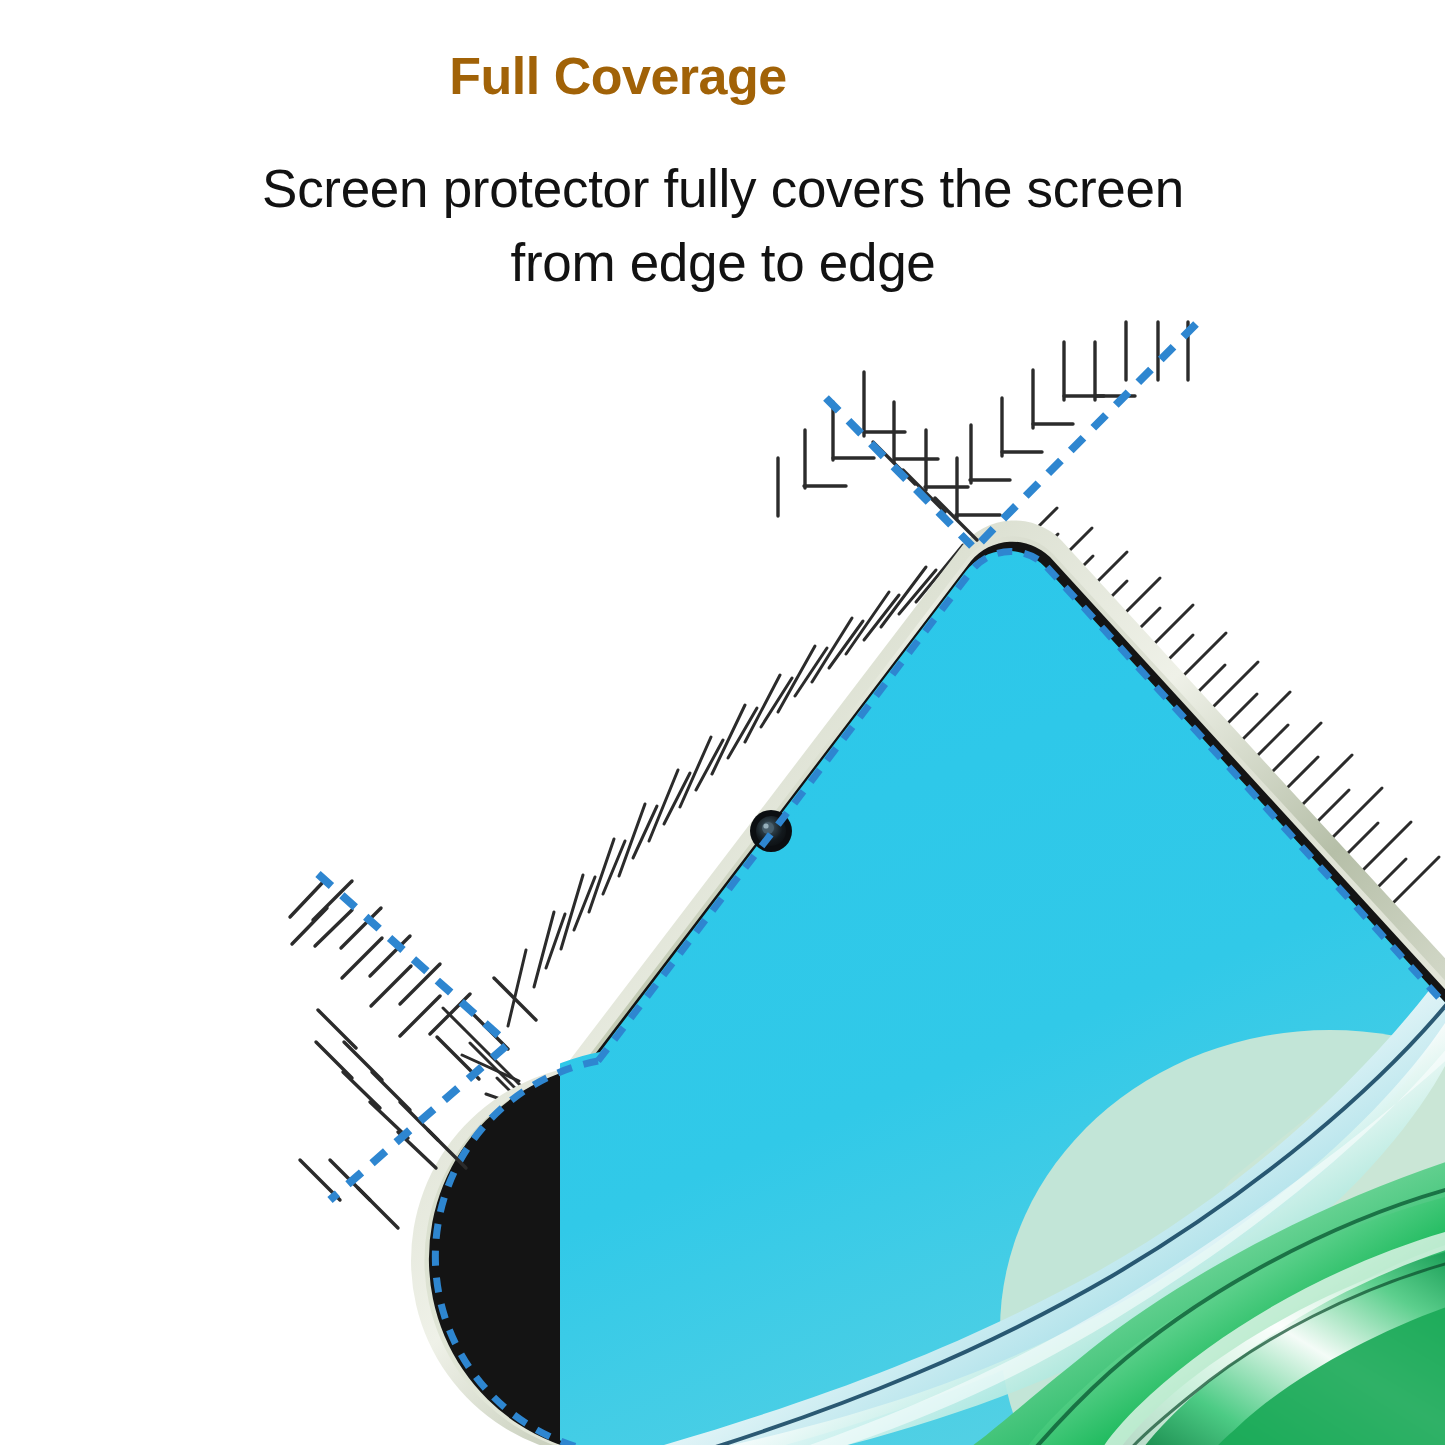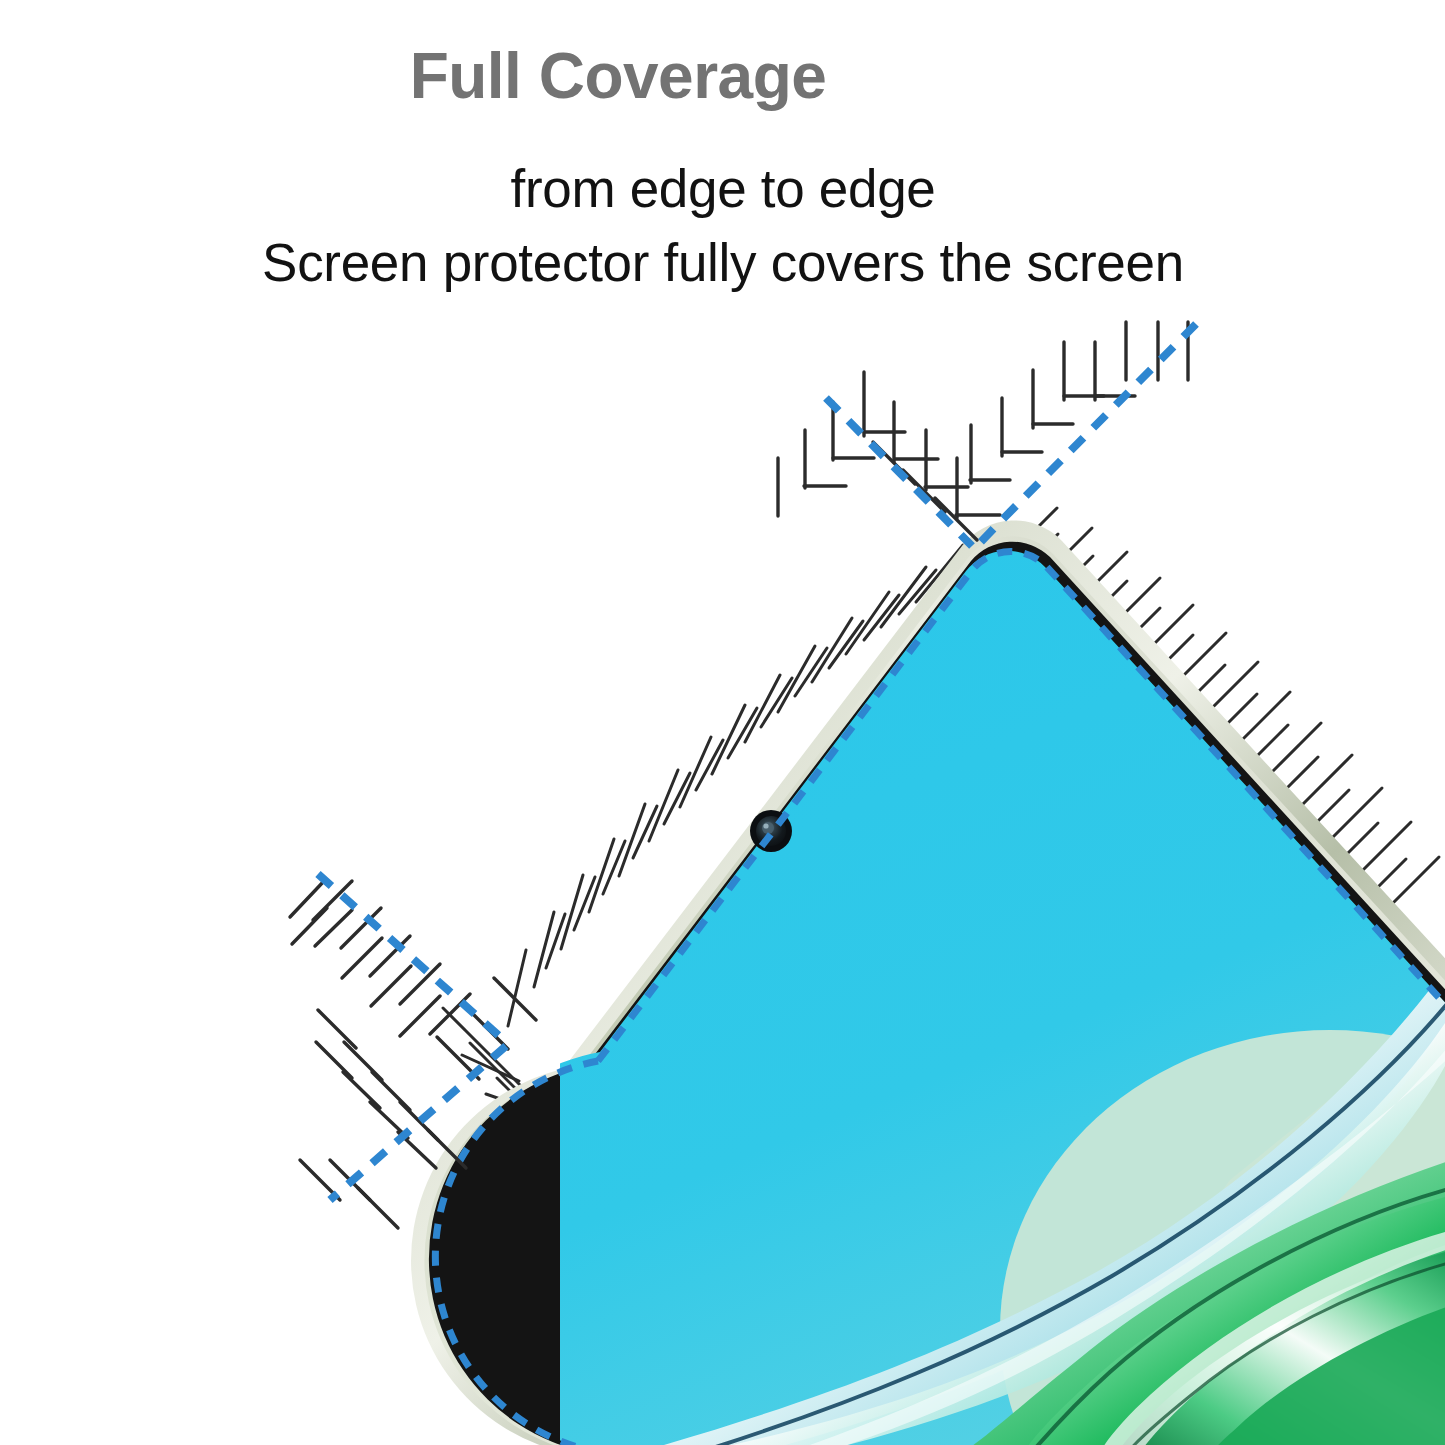--- a/index.html
+++ b/index.html
@@ -3,45 +3,45 @@
 <meta charset="utf-8">
 <style>
   html,body{margin:0;padding:0;background:#ffffff;}
   body{width:1445px;height:1445px;overflow:hidden;font-family:"Liberation Sans",sans-serif;}
   #stage{position:relative;width:1445px;height:1445px;background:#ffffff;overflow:hidden;}
 
   
   .headline{
     position:absolute;left:0;top:34px;width:1236px;text-align:center;
     font-family:"Liberation Sans",sans-serif;
-    font-weight:bold;font-size:64px;line-height:84px;
+    font-weight:bold;font-size:52px;line-height:84px;
     letter-spacing:-0.5px;
-    color:#737373;
+    color:#a16207;
   }
   .subline{
     position:absolute;left:148px;top:152px;width:1150px;text-align:center;
     font-family:"Liberation Sans",sans-serif;
     font-weight:normal;font-size:53px;line-height:74px;
     color:#121212;
     letter-spacing:-0.3px;
   }
 
   
   #art{position:absolute;left:0;top:0;width:1445px;height:1445px;}
 </style>
 </head>
 <body>
 
 <div id="stage">
 
   <div class="headline">Full Coverage</div>
 
   <div class="subline">
+    <div>Screen protector fully covers the screen</div>
     <div>from edge to edge</div>
-    <div>Screen protector fully covers the screen</div>
   </div>
 
   <svg id="art" viewBox="0 0 1445 1445">
     <defs>
 
       <linearGradient id="gScreen" x1="0.18" y1="0" x2="0.85" y2="1">
         <stop offset="0" stop-color="#2ec9ec"></stop>
         <stop offset="0.42" stop-color="#35cbeb"></stop>
         <stop offset="0.62" stop-color="#56d3e6"></stop>
         <stop offset="0.78" stop-color="#a9dfd9"></stop>

